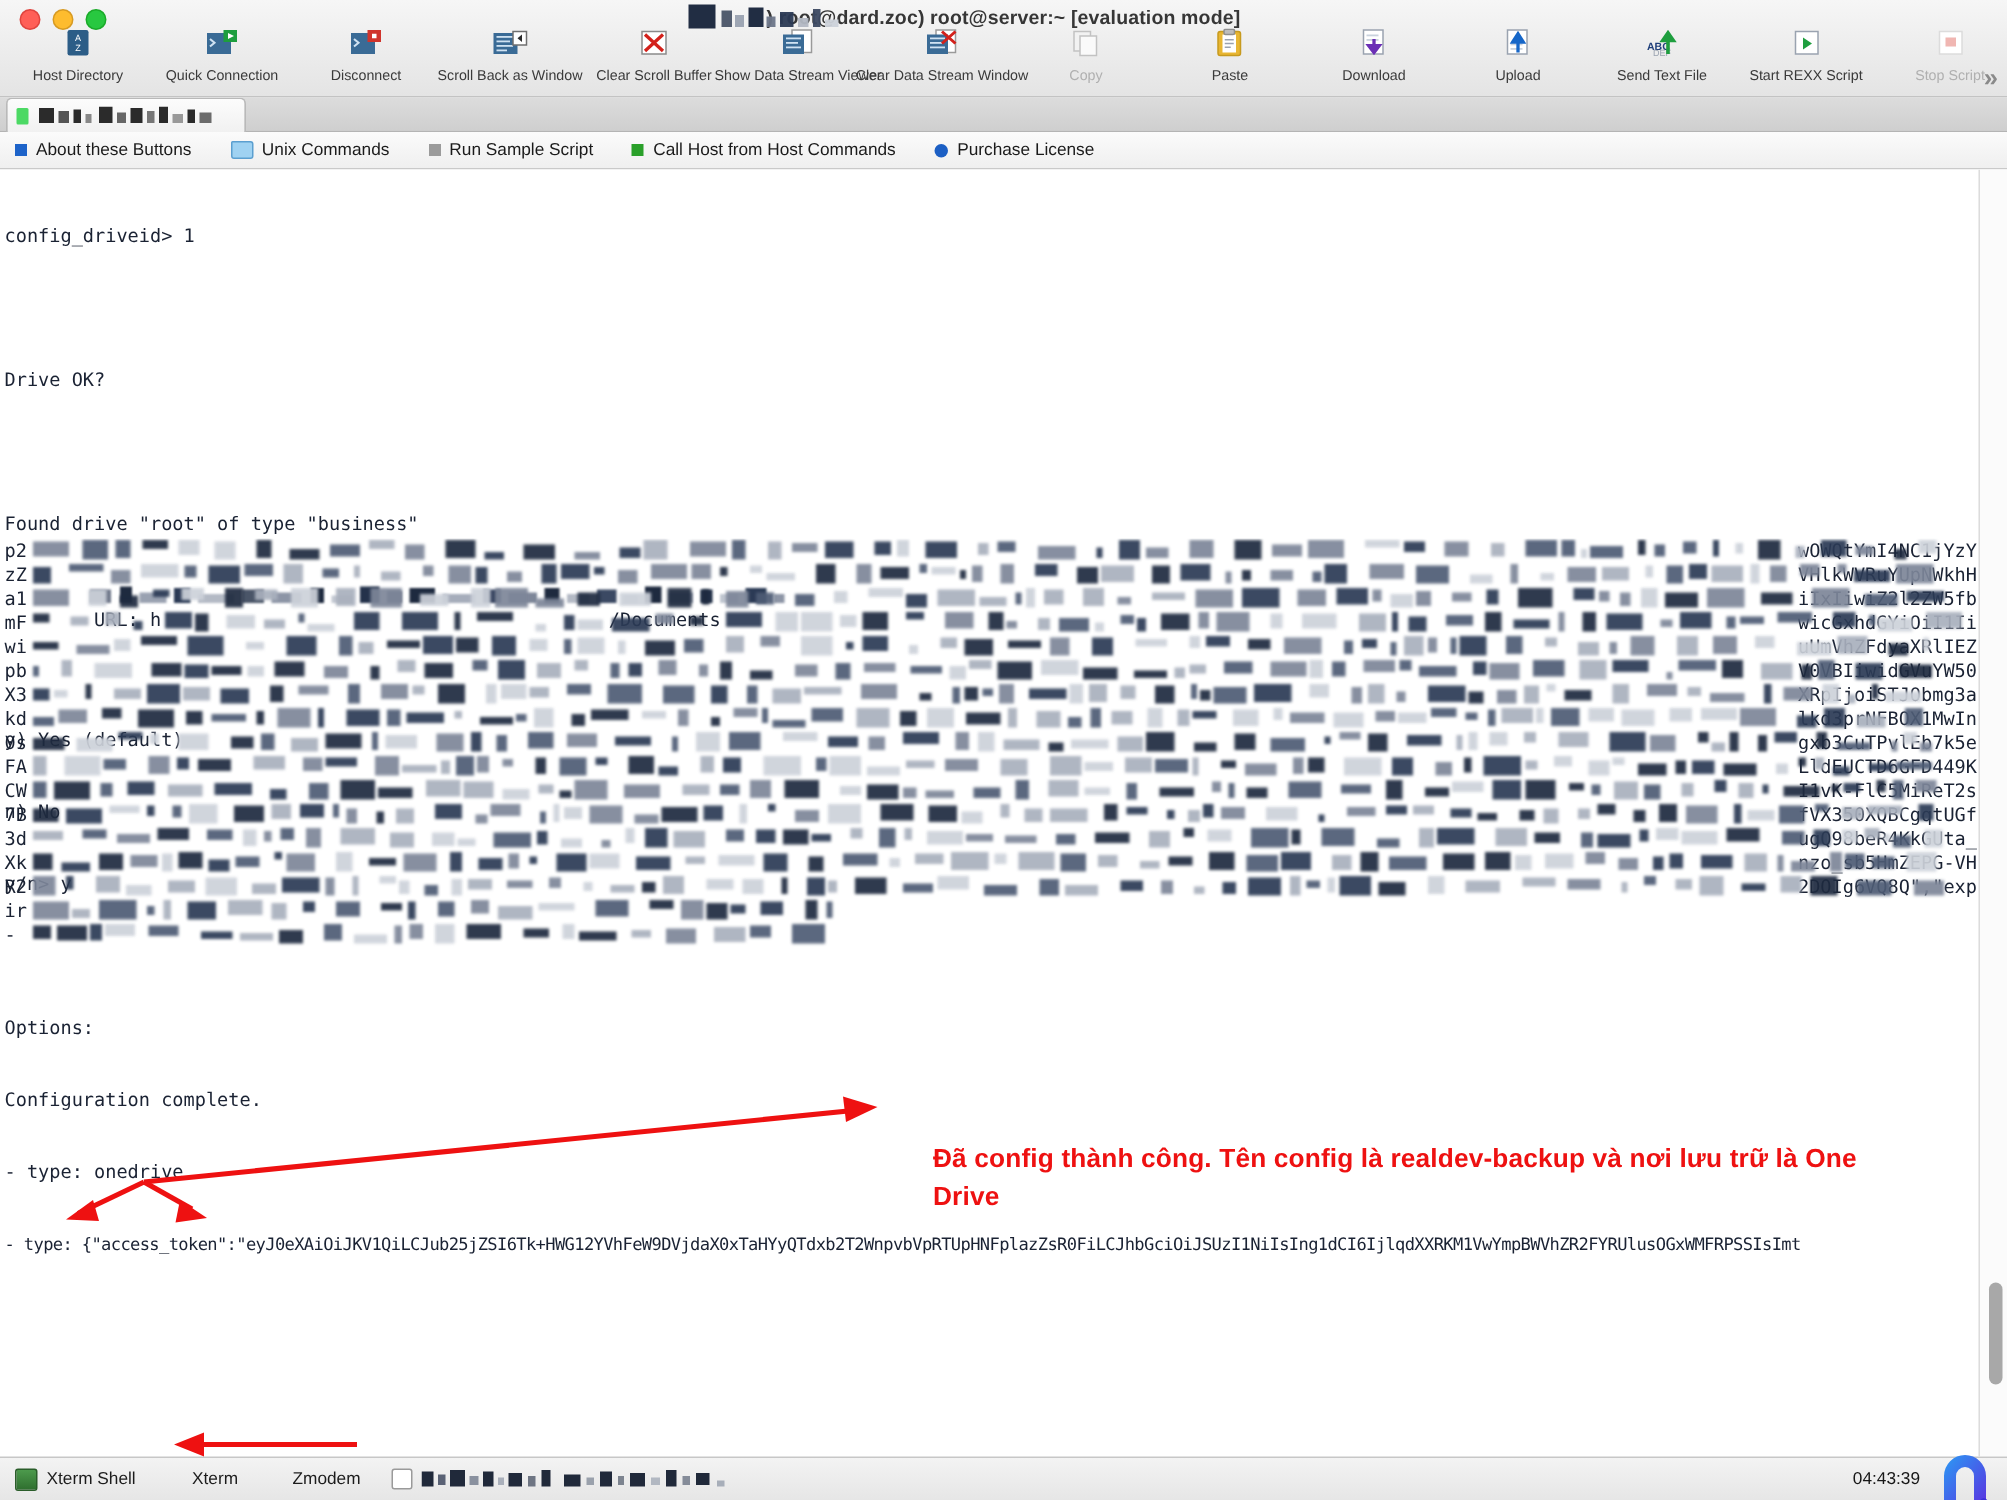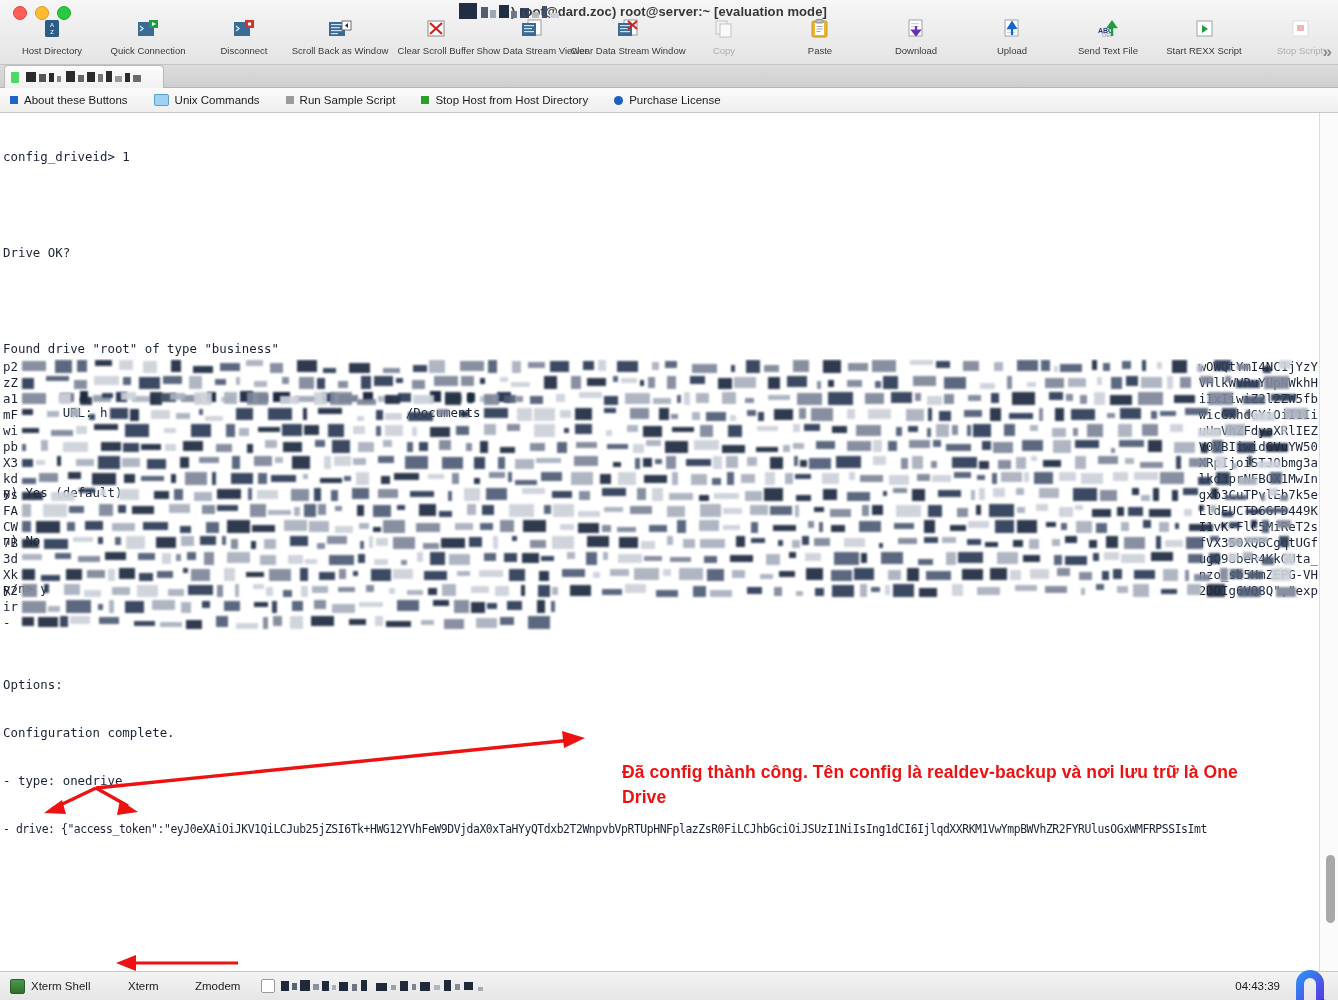--- a/index.html
+++ b/index.html
@@ -386,21 +386,21 @@
     <div class="bbtn">
       <span class="sw folder"></span>
       <span class="t">Unix Commands</span>
     </div>
     <div class="bbtn">
       <span class="sw grey"></span>
       <span class="t">Run Sample Script</span>
     </div>
     <div class="bbtn">
       <span class="sw green"></span>
-      <span class="t">Stop Host from Host Directory</span>
+      <span class="t">Call Host from Host Commands</span>
     </div>
     <div class="bbtn">
       <span class="sw rad"></span>
       <span class="t">Purchase License</span>
     </div>
   </div>
 
   <div class="termwrap">
 
     <div class="term">
@@ -440,21 +440,21 @@
         </span>
       </div>
       <div class="blank"></div>
       <div class="ln">y) Yes (default)</div>
       <div class="ln">n) No</div>
       <div class="ln">y/n&gt; y</div>
       <div class="blank"></div>
       <div class="ln">Options:</div>
       <div class="ln">Configuration complete.</div>
       <div class="ln">- type: onedrive</div>
-      <div class="ln" style="font-size:11.4px;letter-spacing:-0.42px;">- drive: {"access_token":"eyJ0eXAiOiJKV1QiLCJub25jZSI6Tk+HWG12YVhFeW9DVjdaX0xTaHYyQTdxb2T2WnpvbVpRTUpHNFplazZsR0FiLCJhbGciOiJSUzI1NiIsIng1dCI6IjlqdXXRKM1VwYmpBWVhZR2FYRUlusOGxWMFRPSSIsImt</div>
+      <div class="ln" style="font-size:11.4px;letter-spacing:-0.42px;">- type: {"access_token":"eyJ0eXAiOiJKV1QiLCJub25jZSI6Tk+HWG12YVhFeW9DVjdaX0xTaHYyQTdxb2T2WnpvbVpRTUpHNFplazZsR0FiLCJhbGciOiJSUzI1NiIsIng1dCI6IjlqdXXRKM1VwYmpBWVhZR2FYRUlusOGxWMFRPSSIsImt</div>
 
       
       <div style="height:272px;"></div>
 
       
       
       
       
       
       

